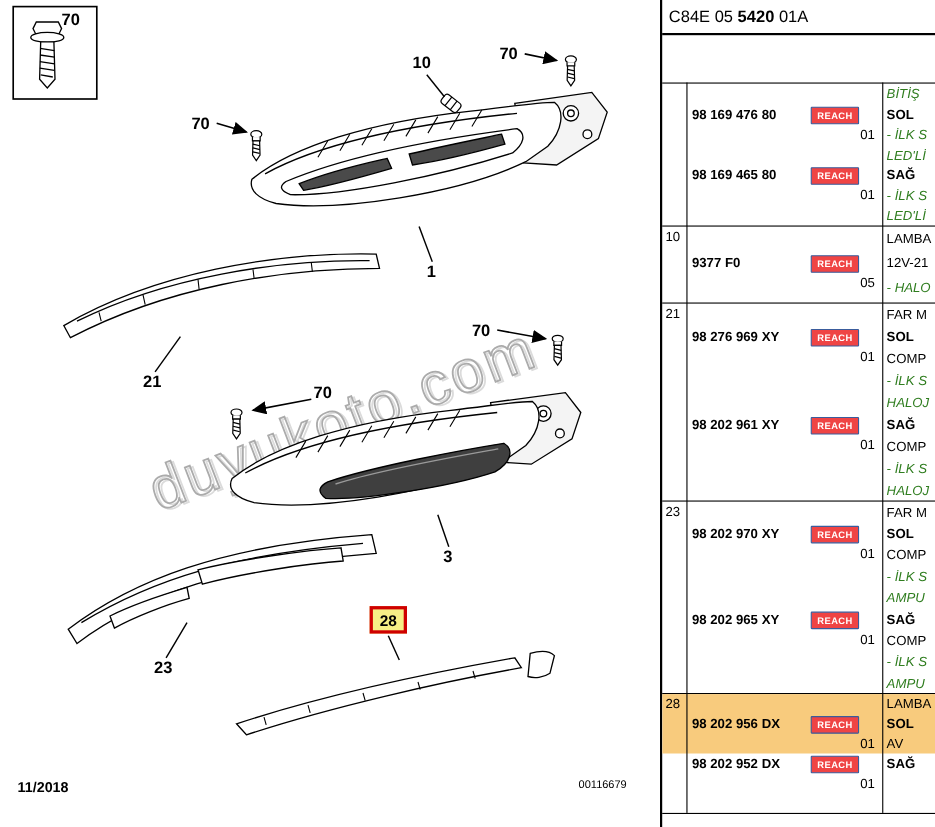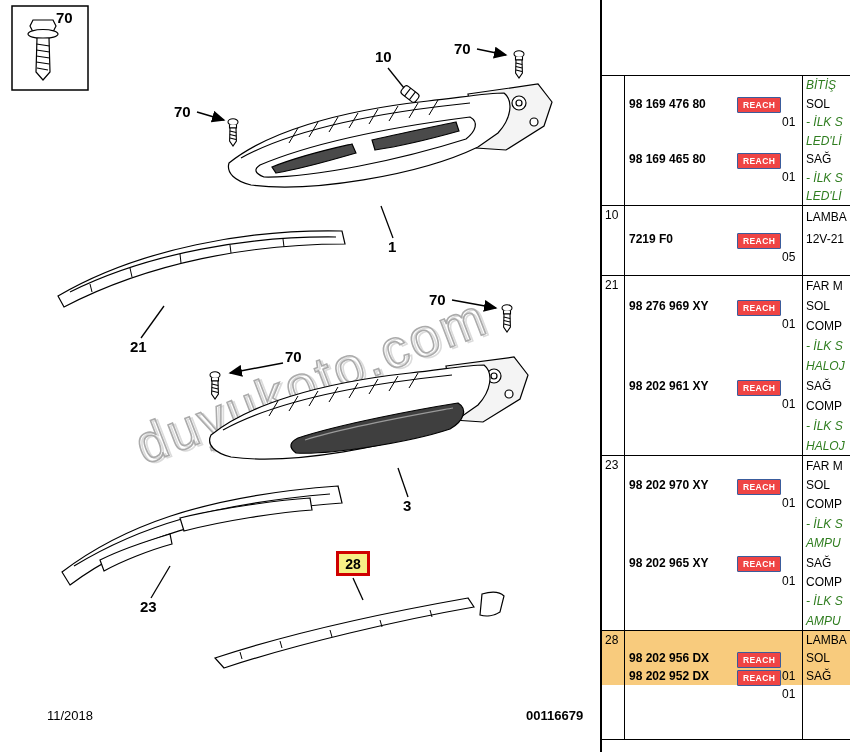--- a/index.html
+++ b/index.html
@@ -11,41 +11,41 @@
   
   .diagram { position:absolute; left:0; top:0; width:600px; height:752px; }
   .diagram svg { position:absolute; left:0; top:0; }
   svg text { font-family:"Liberation Sans", sans-serif; }
   .callout { font-size:15px; font-weight:bold; fill:#000; }
   .badge28 {
     position:absolute; left:336px; top:551px; width:28px; height:19px;
     border:3px solid #cf0000; background:#f7ef86; font-weight:bold; font-size:14px;
     display:flex; align-items:center; justify-content:center;
   }
-  .date-code { position:absolute; left:16px; top:708px; font-size:13px; font-weight:normal;margin-left:31px; }
-  .doc-number { position:absolute; left:526px; top:708px; font-size:13px; font-weight:bold; }
+  .date-code { position:absolute; left:16px; top:708px; font-size:13px; font-weight:bold; }
+  .doc-number { position:absolute; left:526px; top:708px; font-size:10px; font-weight:normal; }
   
   .table-area { position:absolute; left:600px; top:0; width:250px; height:752px;
     border-left:2px solid #000; box-sizing:border-box; }
   .code-header { position:absolute; left:0; top:0; width:248px; height:32px;
     border-bottom:2px solid #000; box-sizing:border-box; padding:7px 0 0 6px; font-size:15px; }
   .code-b { font-weight:bold; }
   .table-body { position:absolute; left:0; top:75px; width:248px; height:665px;
     border-bottom:1px solid #000; box-sizing:border-box; }
   .vline { position:absolute; top:0; bottom:0; width:1px; background:#000; z-index:5; }
   .vline1 { left:22px; } .vline2 { left:200px; }
   .group { position:relative; display:flex; border-top:1px solid #000; box-sizing:border-box; overflow:hidden; }
   .rowno { width:22px; font-size:12px; padding:2px 0 0 3px; box-sizing:border-box; position:relative; z-index:1; }
   .gcontent { flex:1; position:relative; z-index:1; }
   .line { display:flex; align-items:center; }
   .c-num { width:113px; padding-left:5px; box-sizing:border-box; font-weight:bold; font-size:12px; white-space:nowrap; }
   .c-reach { width:45px; }
   .c-qty { width:20px; font-size:12px;margin-top:36px; }
   .c-desc { flex:1; padding-left:4px; font-size:12px; white-space:nowrap; overflow:visible; }
-  .side { font-weight:normal; }
+  .side { font-weight:bold; }
   .note { color:#2f7d1f; font-style:italic; }
   .reach { display:inline-block; background:#ef4444; color:#fff; font-size:8.5px; font-weight:bold;
     letter-spacing:.4px; padding:2px 5px 2px 5px; border:1px solid #3a5c9c; border-radius:1px; }
   .g0 { height:130px;justify-content:space-between; } .g0 .line { height:18.5px; }
   .g1 { height:70px; }  .g1 .line { height:22px; }
   .g2 { height:180px; } .g2 .line { height:20px; }
   .g3 { height:175px; } .g3 .line { height:19.4px; }
   .g4 { height:110px; } .g4 .line { height:18px; }
   .hl-band { position:absolute; left:0; top:0; right:0; height:54px; background:#f8cb7d; z-index:0; }
 </style>
@@ -160,20 +160,25 @@
       <line x1="283" y1="363" x2="230" y2="373" stroke="#000" stroke-width="1.5" marker-end="url(#arw)"></line>
       <text class="callout" x="285" y="362">70</text>
     </svg>
 
     <div class="badge28">28</div>
     <div class="date-code">11/2018</div>
     <div class="doc-number">00116679</div>
   </div>
 
   <div class="table-area">
+    <div class="code-header">
+      <span>C84E 05</span>
+      <span class="code-b">5420</span>
+      <span>01A</span>
+    </div>
 
     <div class="table-body">
       <div class="vline vline1"></div>
       <div class="vline vline2"></div>
 
       <div class="group g0">
         <div class="rowno"></div>
         <div class="gcontent">
           <div class="line">
               <div class="c-num"></div>
@@ -223,24 +228,30 @@
       <div class="group g1">
         <div class="rowno">10</div>
         <div class="gcontent">
           <div class="line">
               <div class="c-num"></div>
               <div class="c-reach"></div>
               <div class="c-qty"></div>
             <div class="c-desc">LAMBA</div>
             </div>
           <div class="line">
-            <div class="c-num">7219 F0</div>
+            <div class="c-num">9377 F0</div>
             <div class="c-reach"><span class="reach">REACH</span></div>
             <div class="c-qty">05</div>
             <div class="c-desc">12V-21</div>
+            </div>
+          <div class="line">
+              <div class="c-num"></div>
+              <div class="c-reach"></div>
+              <div class="c-qty"></div>
+            <div class="c-desc note">- HALO</div>
             </div>
         </div>
       </div>
 
       <div class="group g2">
         <div class="rowno">21</div>
         <div class="gcontent">
           <div class="line">
               <div class="c-num"></div>
               <div class="c-reach"></div>
@@ -366,20 +377,26 @@
               <div class="c-num"></div>
               <div class="c-reach"></div>
               <div class="c-qty"></div>
             <div class="c-desc">LAMBA</div>
             </div>
           <div class="line">
             <div class="c-num">98 202 956 DX</div>
             <div class="c-reach"><span class="reach">REACH</span></div>
             <div class="c-qty">01</div>
             <div class="c-desc side">SOL</div>
+            </div>
+          <div class="line">
+              <div class="c-num"></div>
+              <div class="c-reach"></div>
+              <div class="c-qty"></div>
+            <div class="c-desc">AV</div>
             </div>
           <div class="line">
             <div class="c-num">98 202 952 DX</div>
             <div class="c-reach"><span class="reach">REACH</span></div>
             <div class="c-qty">01</div>
             <div class="c-desc side">SAĞ</div>
             </div>
         </div>
       </div>
     </div>

